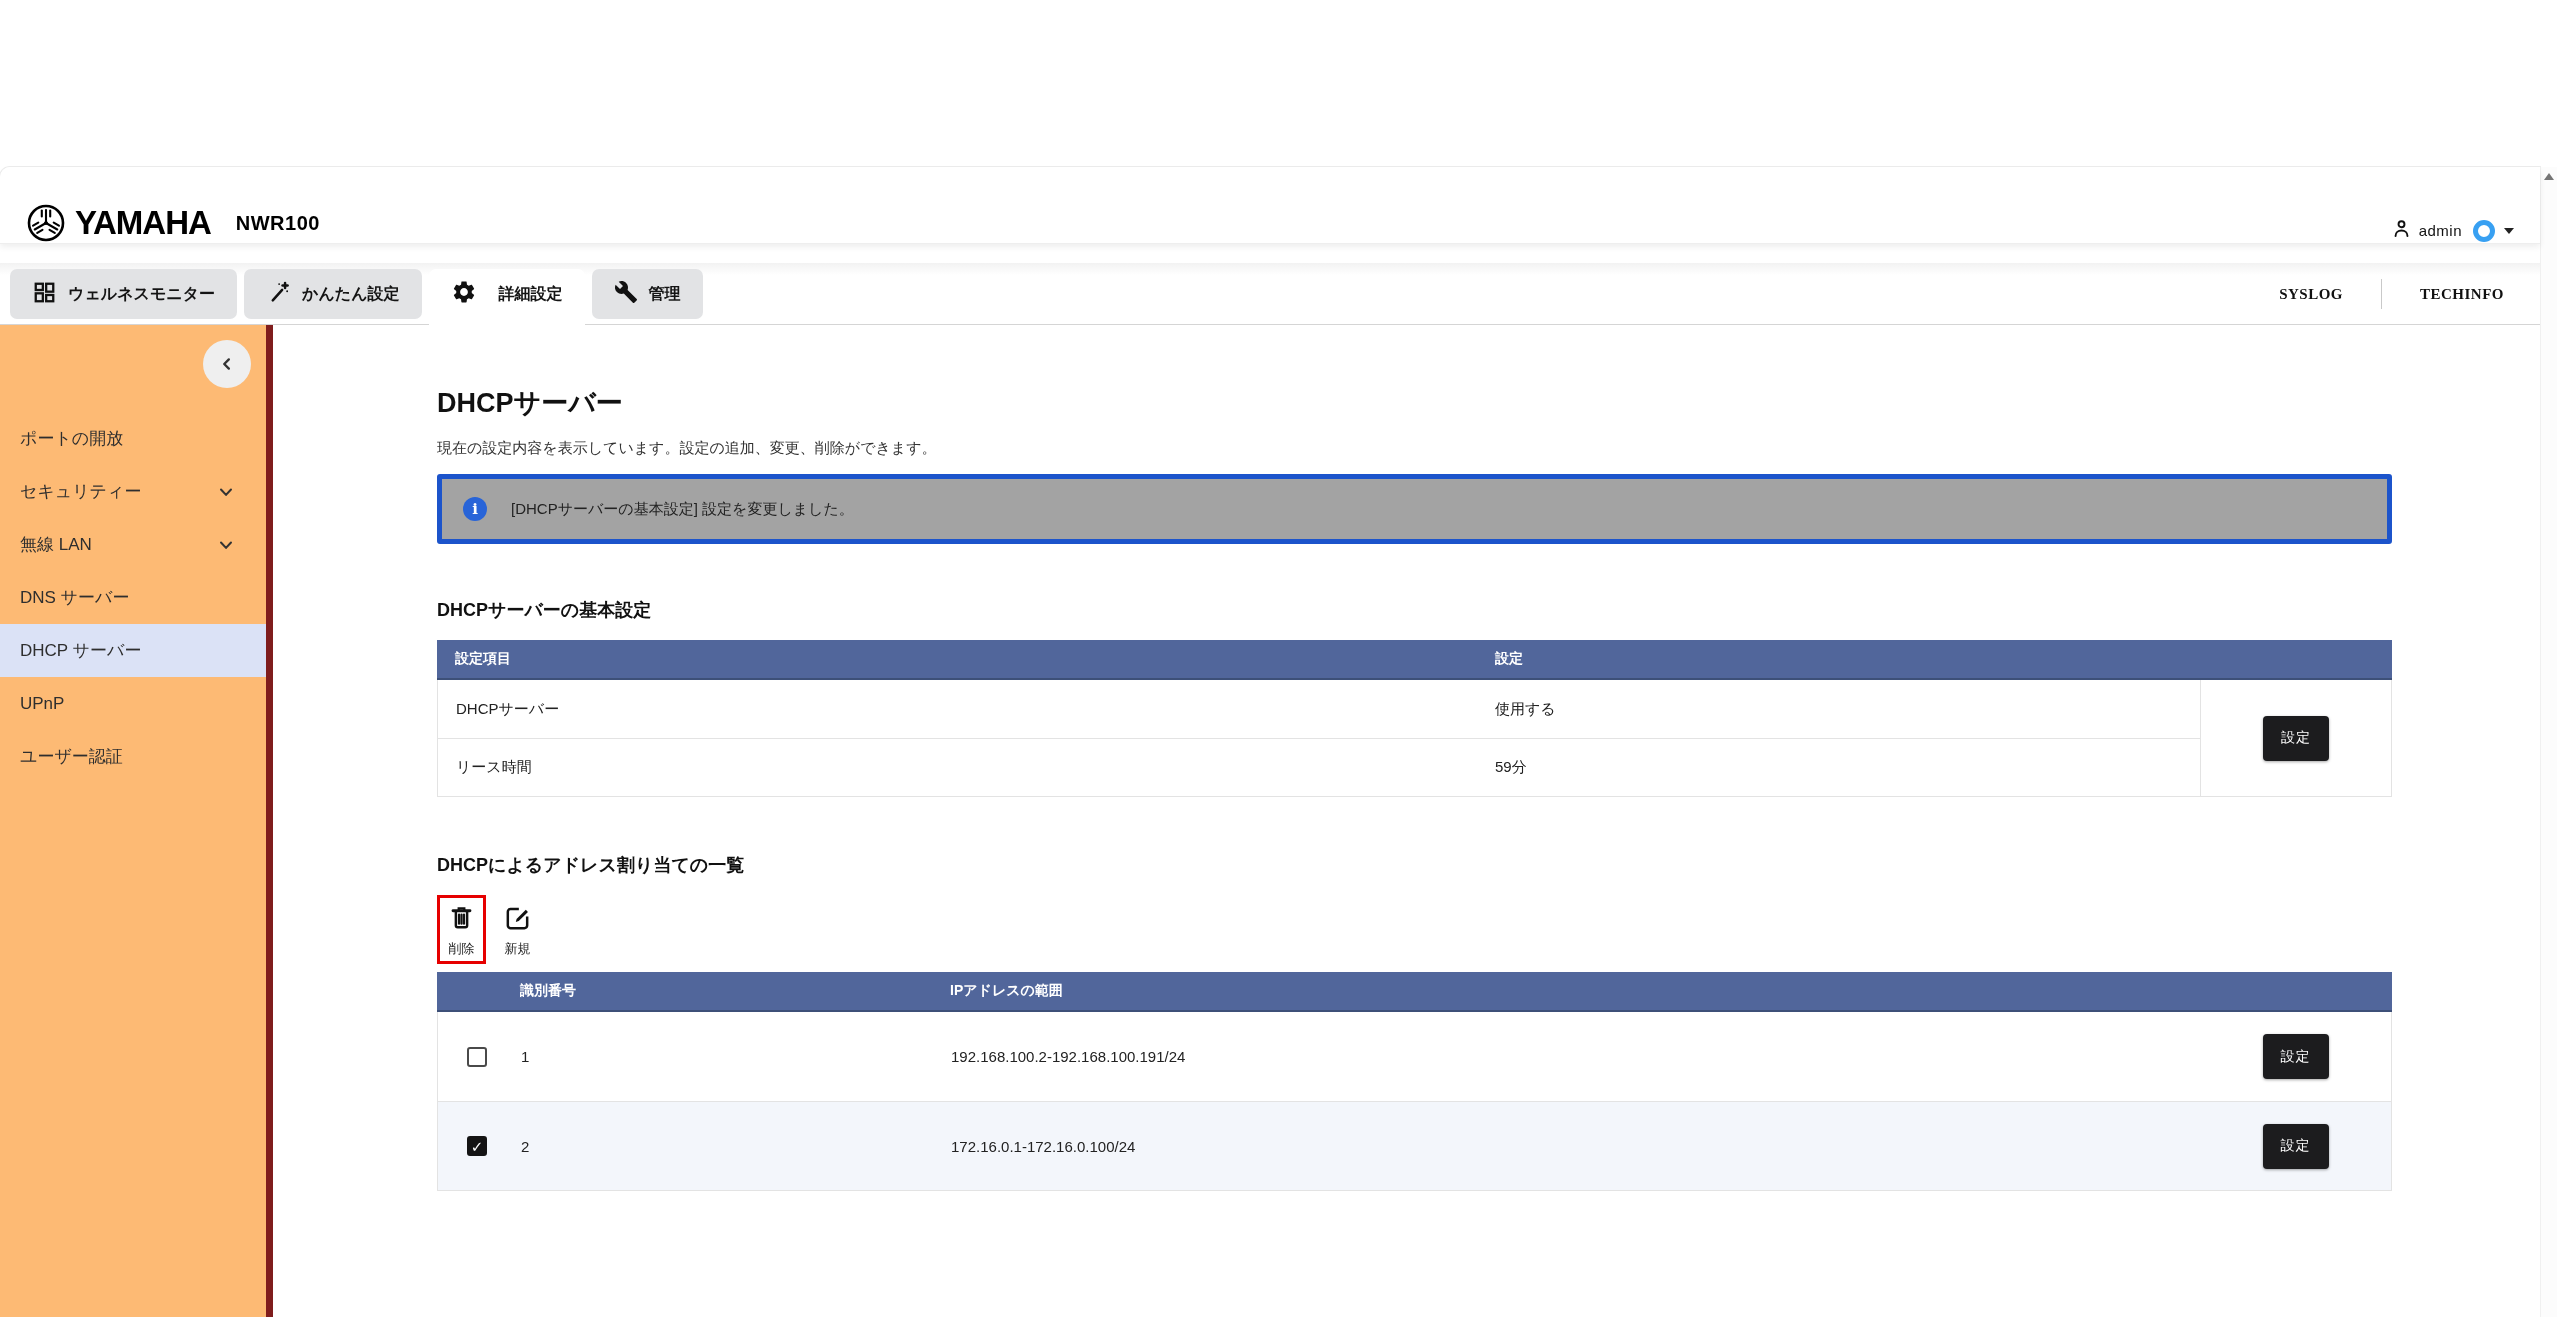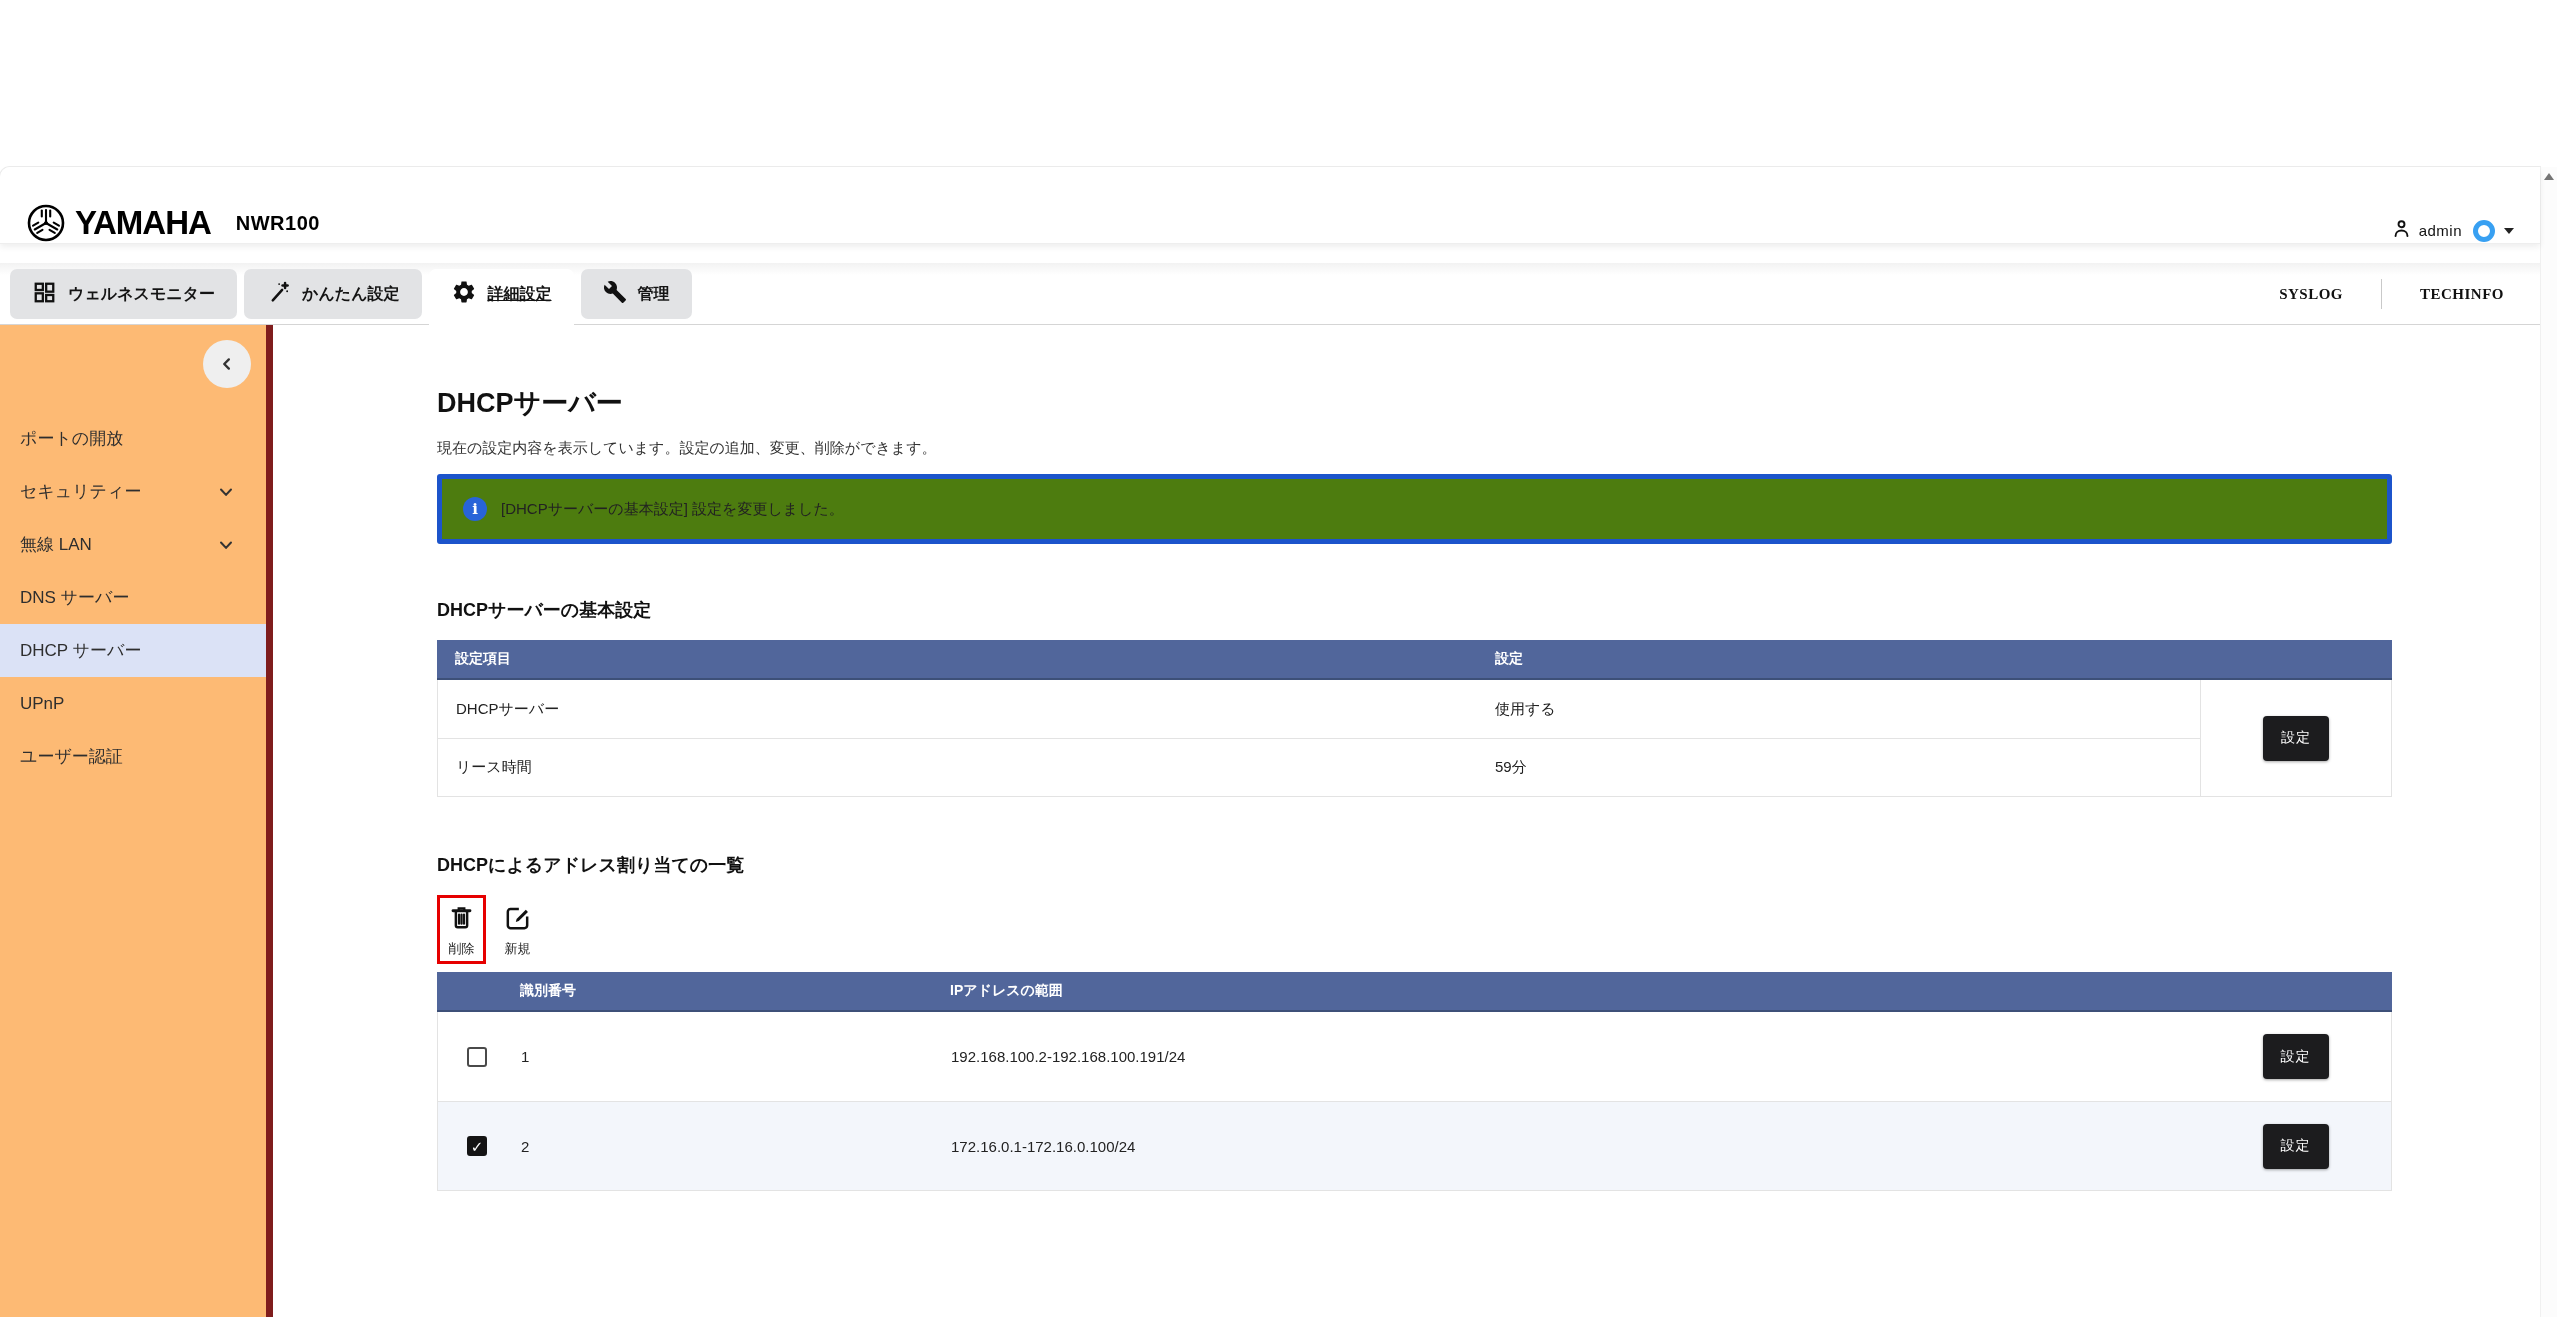--- a/index.html
+++ b/index.html
@@ -27,21 +27,21 @@
   
   .tabbar { height:62px; flex:0 0 62px; position:relative; display:flex; padding-left:10px;
     background:linear-gradient(#f2f2f2,#ffffff 12px); z-index:5;margin-top:20px; }
   .tabbar::after { content:""; position:absolute; left:0; right:0; bottom:0; height:1px; background:#d5d5d5; z-index:1; }
   .tabs { display:flex; gap:7px; align-items:flex-start; padding-top:6px; }
   .tab { height:50px; display:inline-flex; align-items:center; gap:11px; padding:0 22px;
     background:#e2e3e5; border-radius:7px; font-size:16px; font-weight:700; color:#141414;
     position:relative; z-index:2; cursor:pointer; white-space:nowrap; }
   .tab svg { flex:0 0 auto; }
   .tab.active { background:#fff; height:76px; border-radius:7px 7px 0 0; z-index:3; align-items:flex-start; }
-  .tab.active .tab-inner { height:50px; display:inline-flex; align-items:center; gap:11px;text-decoration:underline; }
+  .tab.active .tab-inner { height:50px; display:inline-flex; align-items:center; gap:22px; }
   .tab-inner { display:inline-flex; align-items:center; gap:11px; }
   .tablinks { margin-left:auto; display:flex; align-items:center; padding-right:36px;font-family:Liberation Serif, serif; }
   .tablink { font-size:15px; font-weight:700; letter-spacing:.5px; color:#111; cursor:pointer; background:none; border:none;
     font-family:inherit; }
   .tablink-divider { width:1px; height:30px; background:#c9c9c9; margin:0 38px; }
 
   
   .body { flex:1; display:flex; min-height:0; }
 
   .sidebar { flex:0 0 273px; border-right:7px solid #7f1d1d; position:relative; background:#fdba74; }
@@ -49,22 +49,22 @@
     background:#efefef; border:none; display:flex; align-items:center; justify-content:center; cursor:pointer; }
   .side-nav { margin-top:87px; display:flex; flex-direction:column; }
   .side-item { height:53px; display:flex; align-items:center; justify-content:space-between;
     padding:0 30px 0 20px; font-size:17px; color:#2e2e2e; cursor:pointer; }
   .side-item.active { background:#dbe2f6; }
 
   .content { flex:1; padding:60px 148px 0 164px; background:#fff; }
   .page-title { font-size:27px; font-weight:700; color:#111; margin-bottom:18px; }
   .page-desc { font-size:15px; color:#333; margin-bottom:16px; }
 
-  .notice { border:5px solid #1c54cb; border-radius:3px; background:#4d7c0f; height:70px;
-    display:flex; align-items:center; gap:14px; padding:0 21px; margin-bottom:54px; }
+  .notice { border:5px solid #1c54cb; border-radius:3px; background:#a3a3a3; height:70px;
+    display:flex; align-items:center; gap:24px; padding:0 21px; margin-bottom:54px; }
   .info-icon { width:24px; height:24px; border-radius:50%; background:#2864d8; color:#fff;
     display:flex; align-items:center; justify-content:center; flex:0 0 24px; }
   .info-icon::after { content:"i"; font-family:"DejaVu Serif",serif; font-weight:700; font-size:15px; line-height:1; }
   .notice-text { font-size:15px; color:#222; }
 
   .section-title { font-size:18px; font-weight:700; color:#111; margin-bottom:18px; }
 
   .thead { display:flex; height:40px; background:#51669b; color:#fff; font-weight:700; font-size:14px;
     align-items:center; border-bottom:2px solid #3d5078; }
   .th-item { flex:0 0 1040px; padding-left:18px; }

